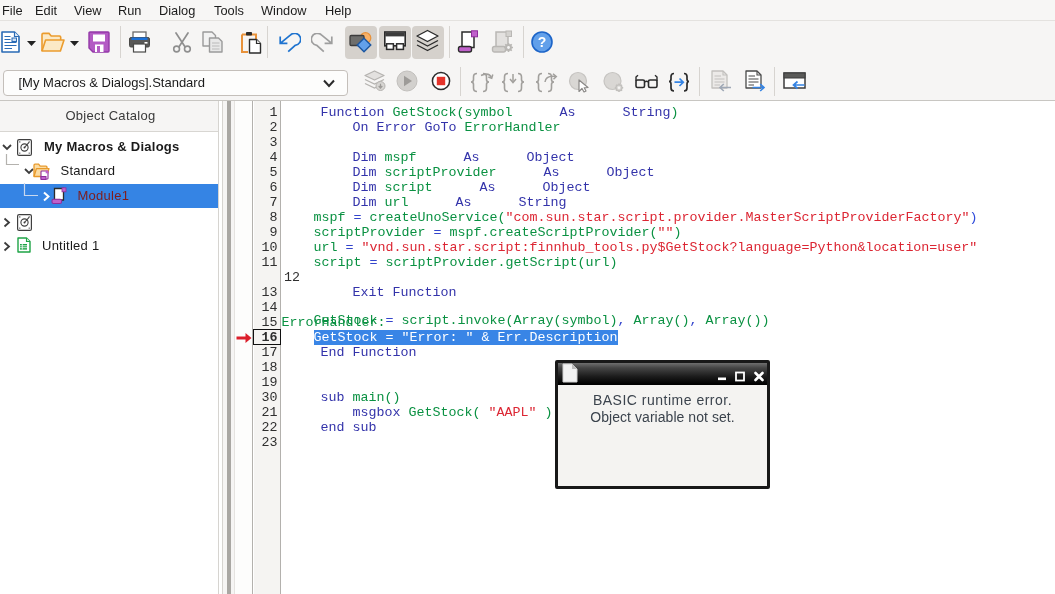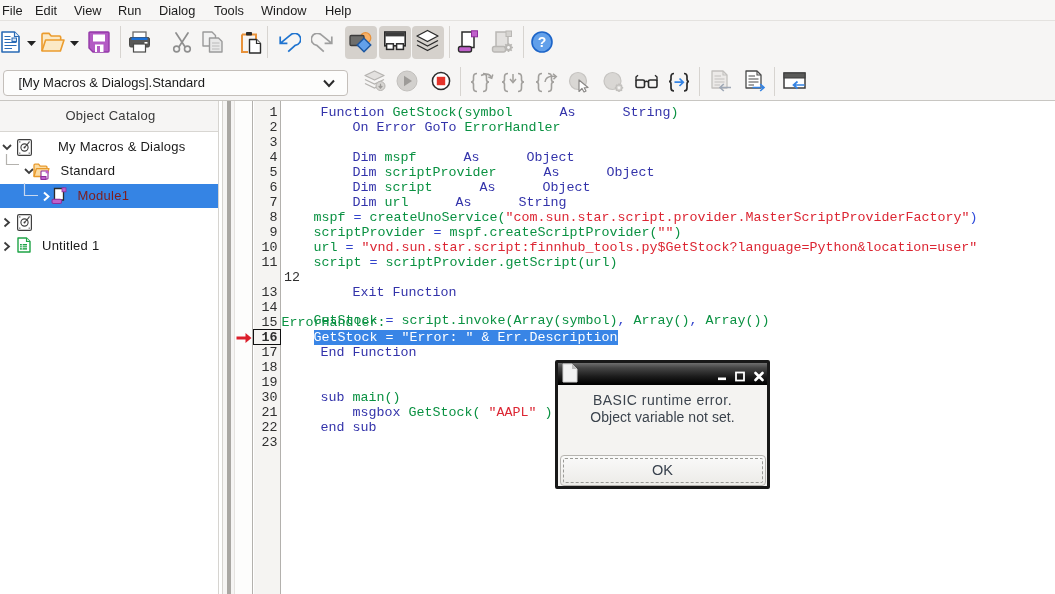--- a/index.html
+++ b/index.html
@@ -293,21 +293,21 @@
  <svg class="abs" style="left:17px;top:3.5px;" width="15" height="17" viewBox="0 0 15 17">
   <rect x="0.6" y="0.6" width="13.8" height="15.8" rx="1.5" fill="#fff" stroke="#3f3f3f" stroke-width="1.2"></rect>
   <circle cx="7.5" cy="8.5" r="3.6" fill="none" stroke="#3f3f3f" stroke-width="1.1"></circle>
   <circle cx="7.5" cy="8.5" r="1" fill="#3f3f3f"></circle>
   <path d="M7.5 8.5 L12 3.4" stroke="#3f3f3f" stroke-width="1.1"></path>
   <circle cx="2.8" cy="2.9" r="0.7" fill="#3f3f3f"></circle>
       <circle cx="12.2" cy="2.9" r="0.7" fill="#3f3f3f"></circle>
   <circle cx="2.8" cy="14.1" r="0.7" fill="#3f3f3f"></circle>
       <circle cx="12.2" cy="14.1" r="0.7" fill="#3f3f3f"></circle>
  </svg>
- <span class="tlabel" style="left:58px;">My Macros &amp; Dialogs</span>
+ <span class="tlabel" style="left:44px;font-weight:bold;">My Macros &amp; Dialogs</span>
 </div>
 
 <div class="trow" style="top:159px;">
  <svg class="abs" style="left:24px;top:8px;" width="10" height="8" viewBox="0 0 10 8">
       <path d="M1 2 L5 6 L9 2" fill="none" stroke="#3c3c3c" stroke-width="1.8"></path>
     </svg>
  <svg class="abs" style="left:33px;top:4px;" width="17" height="17" viewBox="0 0 17 17">
   <path d="M1 13.5 V2.2 Q1 1.2 2 1.2 L5.6 1.2 L7.2 3.2 L13 3.2 Q14 3.2 14 4.2 L14 5.6" fill="#fbdca2" stroke="#e8992b" stroke-width="1.3"></path>
   <path d="M1 13.5 L3.4 5.6 L16 5.6 L13.6 13.5 Z" fill="#fbdca2" stroke="#e8992b" stroke-width="1.3" stroke-linejoin="round"></path>
   <g transform="translate(7.5,7.5)">
@@ -416,17 +416,13 @@
   <svg class="abs" style="left:4px;top:0px;" width="16" height="20" viewBox="0 0 16 20">
     <path d="M1 1 L10 1 L15 6 L15 19 L1 19 Z" fill="#f2f2f2" stroke="#d0d0d0" stroke-width="1" stroke-linejoin="round"></path>
     <path d="M10 1 L10 6 L15 6 Z" fill="#bdbdbd"></path>
   </svg>
   <svg class="abs" style="left:159px;top:8px;" width="50" height="12" viewBox="0 0 50 12">
     <rect x="1" y="6.5" width="8" height="2.6" fill="#fff"></rect>
     <rect x="19" y="1.5" width="8" height="8" fill="none" stroke="#fff" stroke-width="1.8"></rect>
     <path d="M38.5 2 L45.5 9 M45.5 2 L38.5 9" stroke="#fff" stroke-width="2.6" stroke-linecap="round"></path>
   </svg>
   <div id="dtext"><span style="letter-spacing:0.5px;margin-top:34px;">BASIC runtime error.</span><br><span style="letter-spacing:0.05px;">Object variable not set.</span></div>
-  <div id="okbtn">
-      <div class="focus"></div>
-      <span>OK</span>
-    </div>
 </div>
 
 </body></html>

